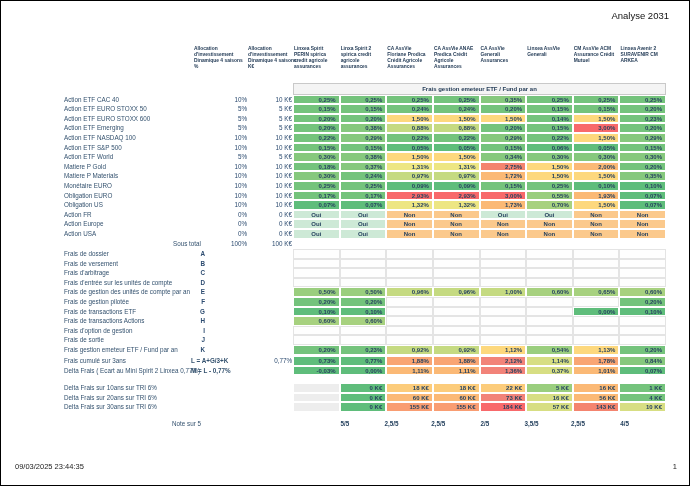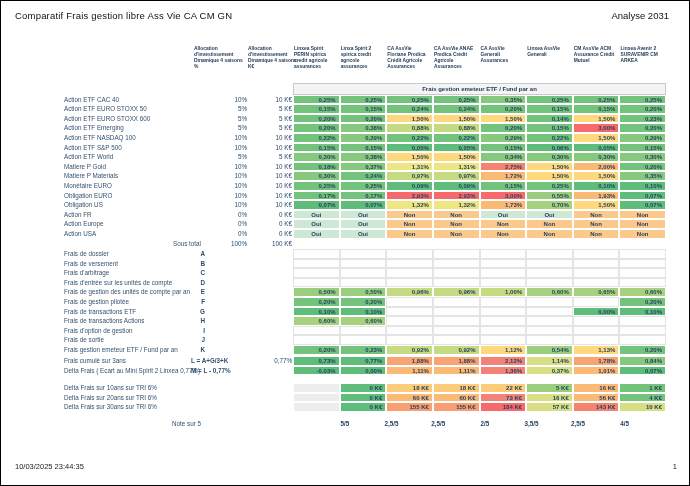--- a/index.html
+++ b/index.html
@@ -26,21 +26,20 @@
     text-align:right;padding-right:3px;overflow:hidden;white-space:nowrap;
   }
   .cell.ctr{text-align:center;padding-right:0;}
   .cell.empty{background:#fefefe;border:1px solid #e4e4e4;}
   .note{position:absolute;font-size:6.3px;font-weight:700;text-align:center;color:#26425f;}
 </style>
 </head>
 <body>
 
 <div class="page">
-  <div class="title">Comparatif Frais gestion libre Ass Vie CA CM GN</div>
   <div class="analysis">Analyse 2031</div>
   <div id="sheet">
       <div class="hdr" style="left: 133px; top: 1px; width: 50px;">Allocation d'investissement Dinamique 4 saisons %</div>
       <div class="hdr" style="left: 187px; top: 1px; width: 50px;">Allocation d'investissement Dinamique 4 saisons K€</div>
       <div class="hdr" style="left: 233px; top: 1px; width: 43.625px;">Linxea Spirit PERIN spirica credit agricole assurances</div>
       <div class="hdr" style="left: 279.625px; top: 1px; width: 43.625px;">Linxa Spirit 2 spirica credit agricole assurances</div>
       <div class="hdr" style="left: 326.25px; top: 1px; width: 43.625px;">CA AssVie Floriane Prodica Crédit Agricole Assurances</div>
       <div class="hdr" style="left: 372.875px; top: 1px; width: 43.625px;">CA AssVie ANAE Predica Crédit Agricole Assurances</div>
       <div class="hdr" style="left: 419.5px; top: 1px; width: 43.625px;">CA AssVie Generali Assurances</div>
       <div class="hdr" style="left: 466.125px; top: 1px; width: 43.625px;">Linxea AssVie Generali</div>
@@ -375,15 +374,15 @@
       <div class="cell" style="left: 558.375px; top: 357.2px; width: 46.625px; height: 9.6px; line-height: 8.6px; background: rgb(215, 222, 131);">10 K€</div>
       <div class="rlabel" style="right: 466px; top: 375px;">Note sur 5</div>
       <div class="note" style="left: 260.625px; top: 375px; width: 46.625px;">5/5</div>
       <div class="note" style="left: 307.25px; top: 375px; width: 46.625px;">2,5/5</div>
       <div class="note" style="left: 353.875px; top: 375px; width: 46.625px;">2,5/5</div>
       <div class="note" style="left: 400.5px; top: 375px; width: 46.625px;">2/5</div>
       <div class="note" style="left: 447.125px; top: 375px; width: 46.625px;">3,5/5</div>
       <div class="note" style="left: 493.75px; top: 375px; width: 46.625px;">2,5/5</div>
       <div class="note" style="left: 540.375px; top: 375px; width: 46.625px;">4/5</div>
     </div>
-  <div class="footer-date">10/03/2025 23:44:35</div>
+  <div class="footer-date">09/03/2025 23:44:35</div>
   <div class="footer-page">1</div>
 </div>
 
 </body></html>

